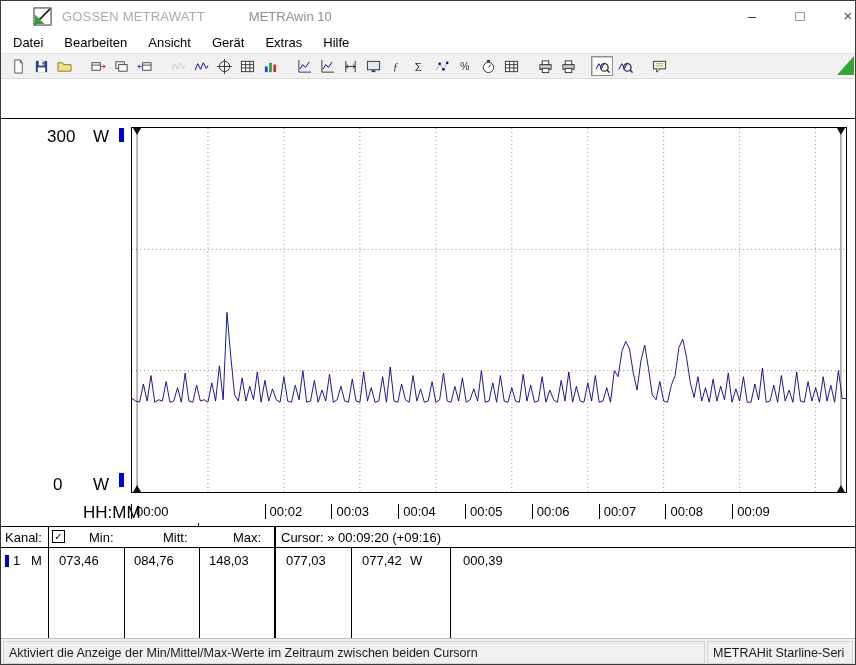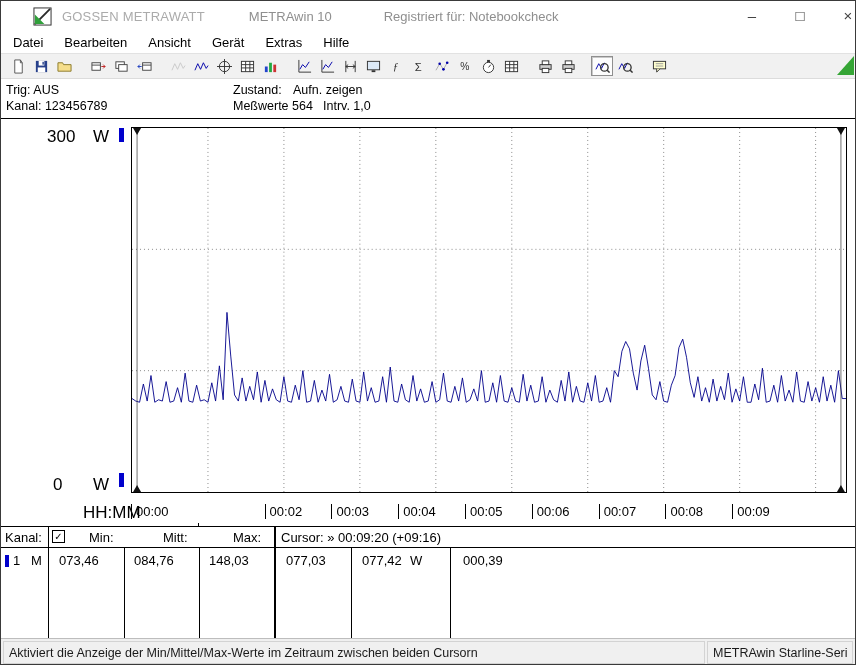--- a/index.html
+++ b/index.html
@@ -160,21 +160,20 @@
 <div class="window">
 
   <div class="titlebar">
     <svg class="app-icon" viewBox="0 0 20 20">
         <rect x="1" y="1" width="18" height="18" fill="#fff" stroke="#2a2a2a"></rect>
         <path d="M2 18L18 2" stroke="#2a2a2a" stroke-width="2" fill="none"></path>
         <path d="M2 18L2 8L12 18Z" fill="#2fa03a"></path>
       </svg>
     <span class="t-brand">GOSSEN METRAWATT</span>
     <span class="t-app">METRAwin 10</span>
-    <span class="t-reg">Registriert für: Notebookcheck</span>
     <div class="win-controls">
       <div class="win-btn">–</div>
       <div class="win-btn">□</div>
       <div class="win-btn">×</div>
     </div>
   </div>
 
   <div class="menubar">
       <div class="menu-item">Datei</div>
       <div class="menu-item">Bearbeiten</div>
@@ -327,28 +326,20 @@
           <div class="tbtn">
             <svg class="ticon" viewBox="0 0 16 16">
               <use href="#sym-note"></use>
             </svg>
           </div>
         </div>
       </div>
     <div class="tb-indicator" style="border-bottom-color: rgb(53, 165, 53);"></div>
   </div>
 
-  <div class="status-panel">
-    <span class="sp" style="left:5px;top:4px">Trig: AUS</span>
-    <span class="sp" style="left:5px;top:20px">Kanal: 123456789</span>
-    <span class="sp" style="left:232px;top:4px">Zustand:</span>
-    <span class="sp" style="left:292px;top:4px">Aufn. zeigen</span>
-    <span class="sp" style="left:232px;top:20px">Meßwerte 564</span>
-    <span class="sp" style="left:322px;top:20px">Intrv. 1,0</span>
-  </div>
 
   <div class="chart-panel">
     <span class="ylab" style="left:46px;top:8px">300</span>
     <span class="ylab" style="left:92px;top:8px">W</span>
     <div class="ch-chip" style="left: 118px; top: 9px; background: rgb(0, 0, 204);"></div>
     <span class="ylab" style="left:52px;top:356px">0</span>
     <span class="ylab" style="left:92px;top:356px">W</span>
     <div class="ch-chip" style="left: 118px; top: 354px; background: rgb(0, 0, 204);"></div>
 
     <div class="plot">
@@ -412,16 +403,16 @@
     <span class="tp" style="left:133px;top:26px">084,76</span>
     <span class="tp" style="left:208px;top:26px">148,03</span>
     <span class="tp" style="left:285px;top:26px">077,03</span>
     <span class="tp" style="left:361px;top:26px">077,42</span>
     <span class="tp" style="left:409px;top:26px">W</span>
     <span class="tp" style="left:462px;top:26px">000,39</span>
   </div>
 
   <div class="statusbar">
     <div class="sb-panel sb-left">Aktiviert die Anzeige der Min/Mittel/Max-Werte im Zeitraum zwischen beiden Cursorn</div>
-    <div class="sb-panel sb-right">METRAwin Starline-Seri</div>
+    <div class="sb-panel sb-right">METRAHit Starline-Seri</div>
   </div>
 
 </div>
 
 </body></html>

